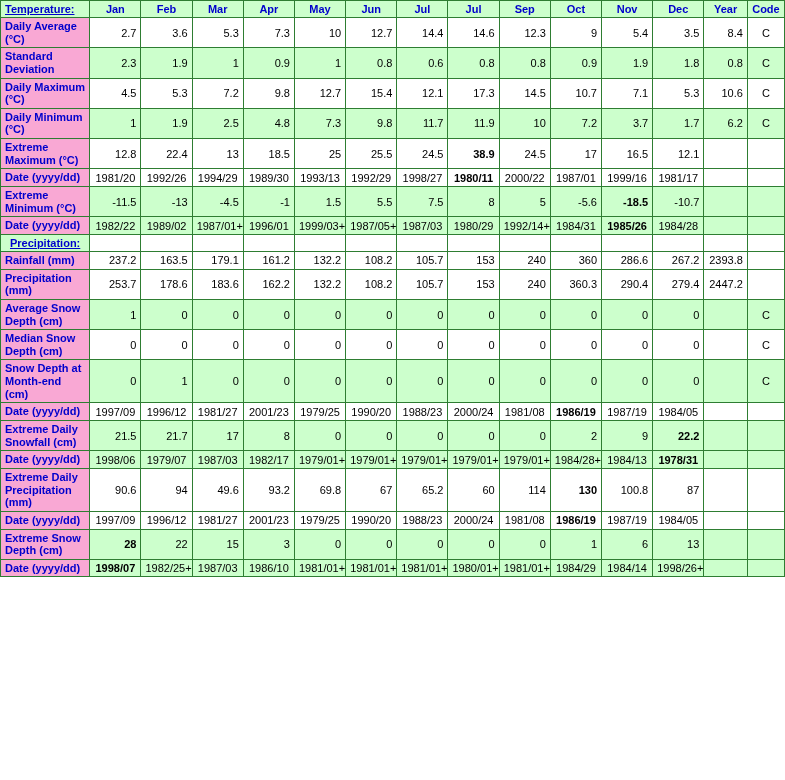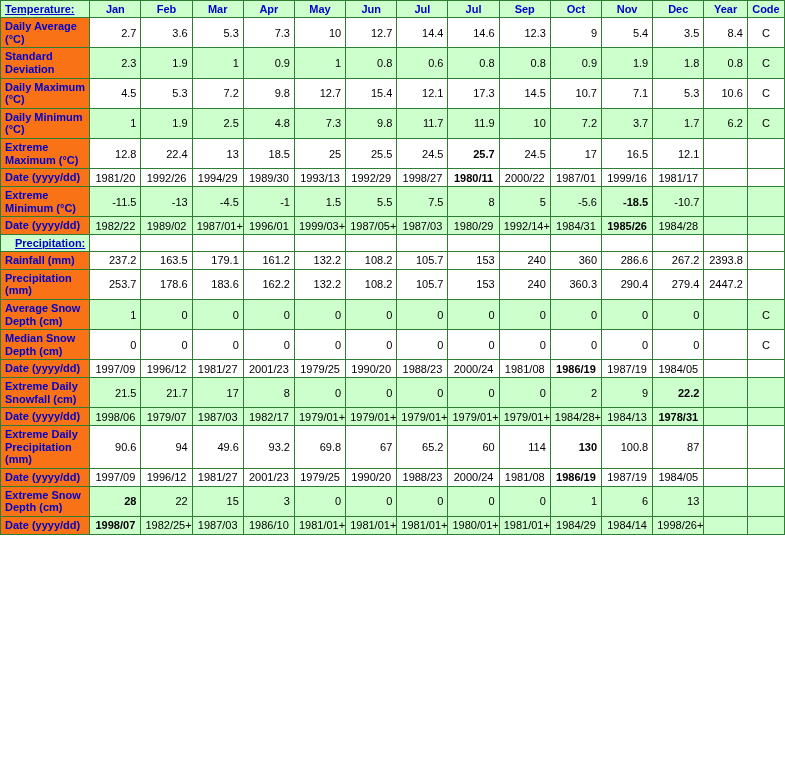--- a/index.html
+++ b/index.html
@@ -29,31 +29,31 @@
     color: #0000cc;
     font-weight: bold;
     text-align: center;
     white-space: nowrap;
     margin-left: 37px;
   }
   .hdr-cell.left {
     text-align: left;
   }
   .row-label {
-    background: #f97316;
+    background: #f9a8d4;
     color: #0000cc;
     font-weight: bold;
     text-align: left;
     line-height: 1.15;
   }
   .section-label {
     background: #ccffcc;
     color: #0000cc;
     font-weight: bold;
-    text-align: right;
+    text-align: center;
     text-decoration: underline;
   }
   .data {
     text-align: right;
     background: #ffffff;
     white-space: nowrap;
   }
   .data.green {
     background: #ccffcc;
   }
@@ -182,21 +182,21 @@
       </tr>
       <tr>
         <td class="row-label">Extreme Maximum (°C)</td>
         <td class="data">12.8</td>
         <td class="data">22.4</td>
         <td class="data">13</td>
         <td class="data">18.5</td>
         <td class="data">25</td>
         <td class="data">25.5</td>
         <td class="data">24.5</td>
-        <td class="data bold">25.7</td>
+        <td class="data bold">38.9</td>
         <td class="data">24.5</td>
         <td class="data">17</td>
         <td class="data">16.5</td>
         <td class="data">12.1</td>
         <td class="data"></td>
         <td class="data code"></td>
       </tr>
       <tr>
         <td class="row-label">Date (yyyy/dd)</td>
         <td class="data center">1981/20</td>
@@ -327,20 +327,37 @@
         <td class="data">0</td>
         <td class="data">0</td>
         <td class="data">0</td>
         <td class="data">0</td>
         <td class="data">0</td>
         <td class="data">0</td>
         <td class="data"></td>
         <td class="data code">C</td>
       </tr>
       <tr>
+        <td class="row-label">Snow Depth at Month-end (cm)</td>
+        <td class="data green">0</td>
+        <td class="data green">1</td>
+        <td class="data green">0</td>
+        <td class="data green">0</td>
+        <td class="data green">0</td>
+        <td class="data green">0</td>
+        <td class="data green">0</td>
+        <td class="data green">0</td>
+        <td class="data green">0</td>
+        <td class="data green">0</td>
+        <td class="data green">0</td>
+        <td class="data green">0</td>
+        <td class="data green"></td>
+        <td class="data green code">C</td>
+      </tr>
+      <tr>
         <td class="row-label">Date (yyyy/dd)</td>
         <td class="data center">1997/09</td>
         <td class="data center">1996/12</td>
         <td class="data center">1981/27</td>
         <td class="data center">2001/23</td>
         <td class="data center">1979/25</td>
         <td class="data center">1990/20</td>
         <td class="data center">1988/23</td>
         <td class="data center">2000/24</td>
         <td class="data center">1981/08</td>

